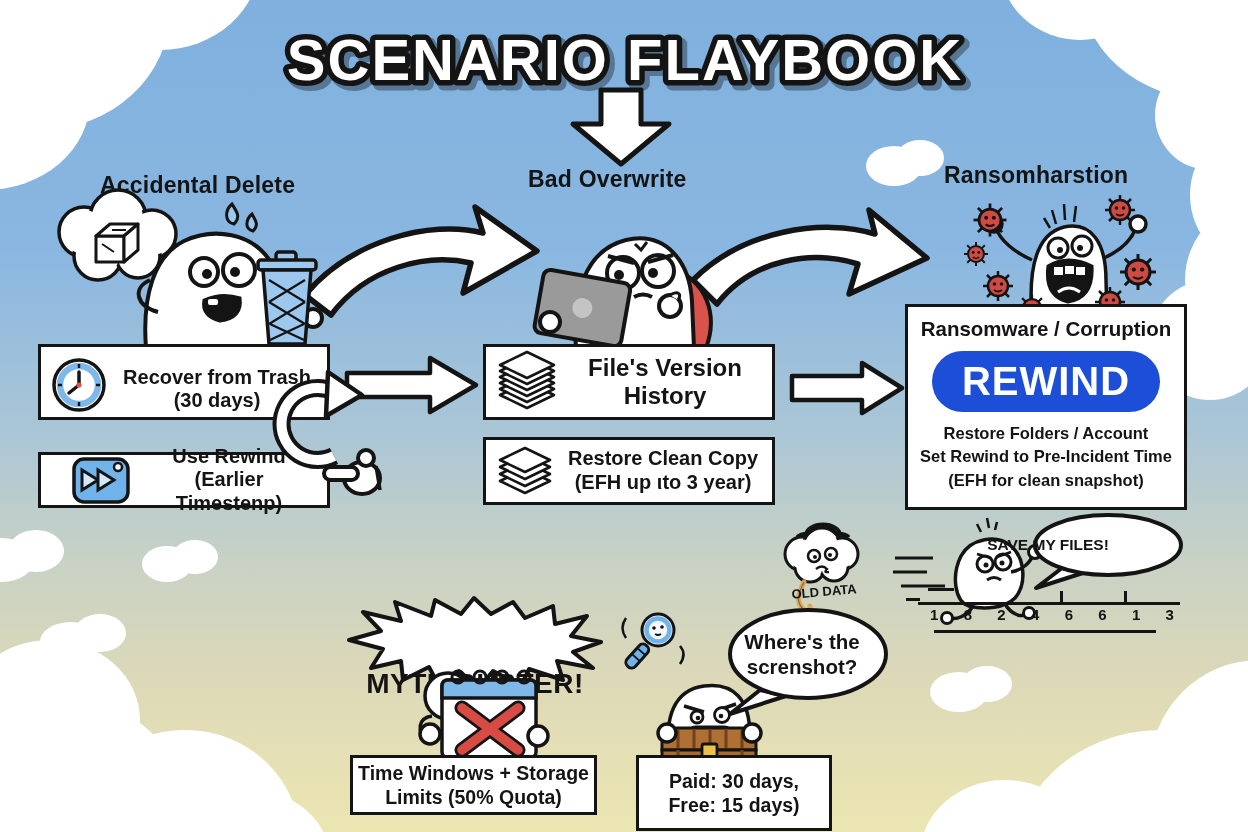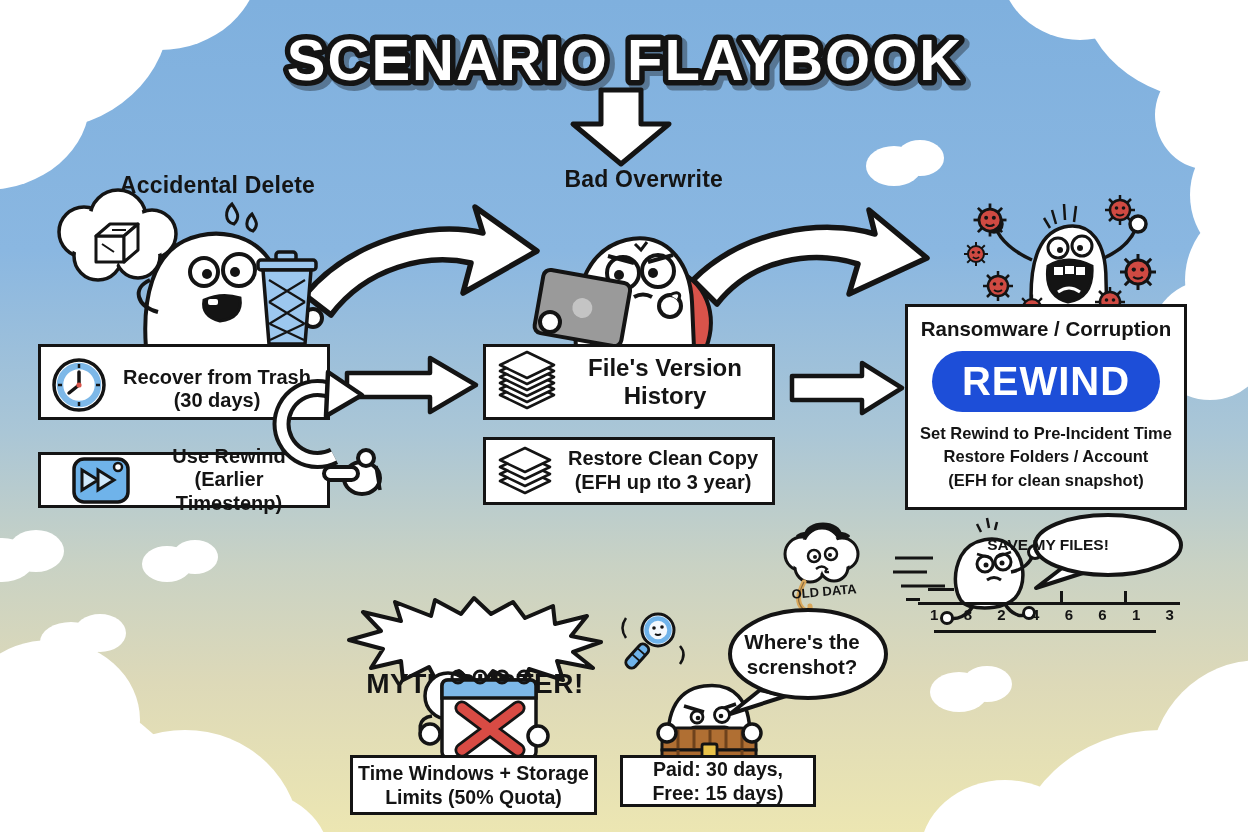--- a/index.html
+++ b/index.html
@@ -1,20 +1,20 @@
 <!DOCTYPE html>
 <html><head>
 <meta charset="utf-8">
 <style>
   html,body{margin:0;padding:0;background:#cfd8cf;}
   #canvas{position:relative;width:1248px;height:832px;overflow:hidden;
     font-family:"Liberation Sans","DejaVu Sans",sans-serif;color:#141414;
     background:linear-gradient(180deg,#7fb0de 0%,#8ab7e1 30%,#aac6d6 52%,#c9d2c4 68%,#ddd9b8 82%,#ece6b2 100%);}
   .c{position:absolute;background:#ffffff;border-radius:50%;}
-  .hdg{position:absolute;font-weight:bold;font-size:23px;text-align:right;letter-spacing:.2px;}
+  .hdg{position:absolute;font-weight:bold;font-size:23px;text-align:left;letter-spacing:.2px;}
   .box{position:absolute;background:#fff;border:3.5px solid #141414;display:flex;align-items:center;
     justify-content:flex-start;gap:10px;padding:4px 10px;box-sizing:border-box;}
   .box .txt{flex:1;text-align:center;font-weight:bold;font-size:20px;line-height:1.18;}
   .box .txt.big{font-size:24px;}
   .panel{position:absolute;background:#fff;border:3.5px solid #141414;box-sizing:border-box;text-align:center;}
   .panel .ptitle{font-weight:bold;font-size:20.5px;margin-top:10px;}
   .pill{display:inline-block;margin-top:10px;background:#1d4ed8;color:#fff;font-weight:bold;
     font-size:40px;letter-spacing:1px;padding:8px 30px;border-radius:40px;}
   .plines{font-weight:bold;font-size:16.5px;line-height:1.42;margin-top:10px;}
   .obox{position:absolute;background:#fff;border:3.5px solid #141414;box-sizing:border-box;
@@ -76,20 +76,21 @@
     <text x="379" y="70" text-anchor="middle" font-size="58" font-weight="bold" letter-spacing="2" stroke="#0a0a0a" stroke-width="13" stroke-linejoin="round" opacity="0.35">SCENARIO FLAYBOOK</text>
     <text x="375" y="66" text-anchor="middle" font-size="58" font-weight="bold" letter-spacing="2" fill="#ffffff" stroke="#141414" stroke-width="11" paint-order="stroke" stroke-linejoin="round">SCENARIO FLAYBOOK</text>
   </svg>
 
   <svg style="left:563px;top:88px;" width="116" height="80" viewBox="0 0 116 80">
     <polygon points="38,2 78,2 78,36 106,36 58,76 10,36 38,36" fill="#fff" stroke="#141414" stroke-width="5" stroke-linejoin="round"></polygon>
   </svg>
 
   <div class="hdg" style="left:100px;top:172px;width:215px;">Accidental Delete</div>
   <div class="hdg" style="left:528px;top:166px;width:195px;">Bad Overwrite</div>
+  <div class="hdg" style="left:944px;top:162px;width:212px;">Ransomharstion</div>
 
   <svg style="left:295px;top:193px;" width="250" height="128" viewBox="0 0 250 128">
     <path d="M10,102 C55,48 135,26 188,40 L180,14 L242,58 L168,100 L176,70 C132,60 72,74 36,122 Z" fill="#fff" stroke="#141414" stroke-width="5.5" stroke-linejoin="round"></path>
   </svg>
   <svg style="left:683px;top:198px;" width="250" height="112" viewBox="0 0 250 112">
     <path d="M10,82 C60,32 140,20 192,36 L186,12 L244,60 L166,96 L175,66 C130,52 70,60 34,106 Z" fill="#fff" stroke="#141414" stroke-width="5.5" stroke-linejoin="round"></path>
   </svg>
 
   <svg style="left:52px;top:192px;" width="135" height="130" viewBox="0 0 135 130">
     <g stroke="#141414" stroke-width="3.5" fill="#fff">
@@ -278,22 +279,22 @@
     <div class="txt">
       <div>Restore Clean Copy</div>
       <div>(EFH up ιto 3 year)</div>
     </div>
   </div>
 
   <div class="panel" style="left:905px;top:304px;width:282px;height:206px;">
     <div class="ptitle">Ransomware / Corruption</div>
     <div class="pill">REWIND</div>
     <div class="plines">
+      <div>Restore Folders / Account</div>
       <div>Set Rewind to Pre-Incident Time</div>
-      <div>Restore Folders / Account</div>
       <div>(EFH for clean snapshot)</div>
     </div>
   </div>
 
   <svg style="left:752px;top:508px;" width="140" height="108" viewBox="0 0 140 108">
     <path d="M52,28 C52,10 90,10 90,28 Z" fill="#141414"></path>
     <ellipse cx="71" cy="28" rx="27" ry="5.5" fill="#141414"></ellipse>
     <g stroke="#141414" stroke-width="3" fill="#fff">
       <circle cx="50" cy="46" r="17"></circle>
         <circle cx="70" cy="39" r="19"></circle>
@@ -420,18 +421,18 @@
 
   <svg style="left:718px;top:608px;" width="172" height="110" viewBox="0 0 172 110">
     <polygon points="42,82 12,106 68,88" fill="#fff" stroke="#141414" stroke-width="4" stroke-linejoin="round"></polygon>
     <ellipse cx="90" cy="46" rx="78" ry="44" fill="#fff" stroke="#141414" stroke-width="4"></ellipse>
   </svg>
   <div class="overlay" style="left:727px;top:630px;width:150px;font-size:20.5px;line-height:1.2;">
     <div>Where's the</div>
     <div>screnshot?</div>
   </div>
 
-  <div class="obox" style="left:620px;top:755px;width:196px;height:52px;">
+  <div class="obox" style="left:636px;top:755px;width:196px;height:76px;">
     <div>Paid: 30 days,</div>
     <div>Free: 15 days)</div>
   </div>
 
 </div>
 
 </body></html>

